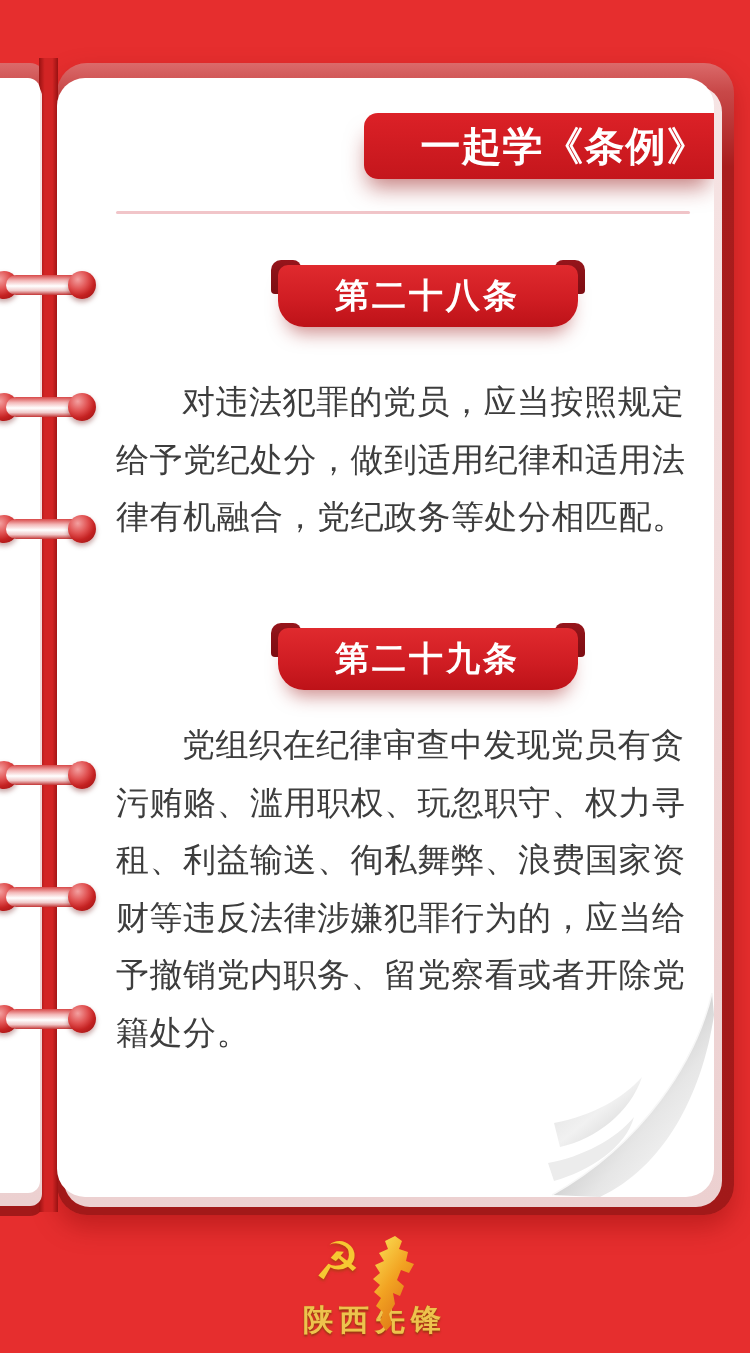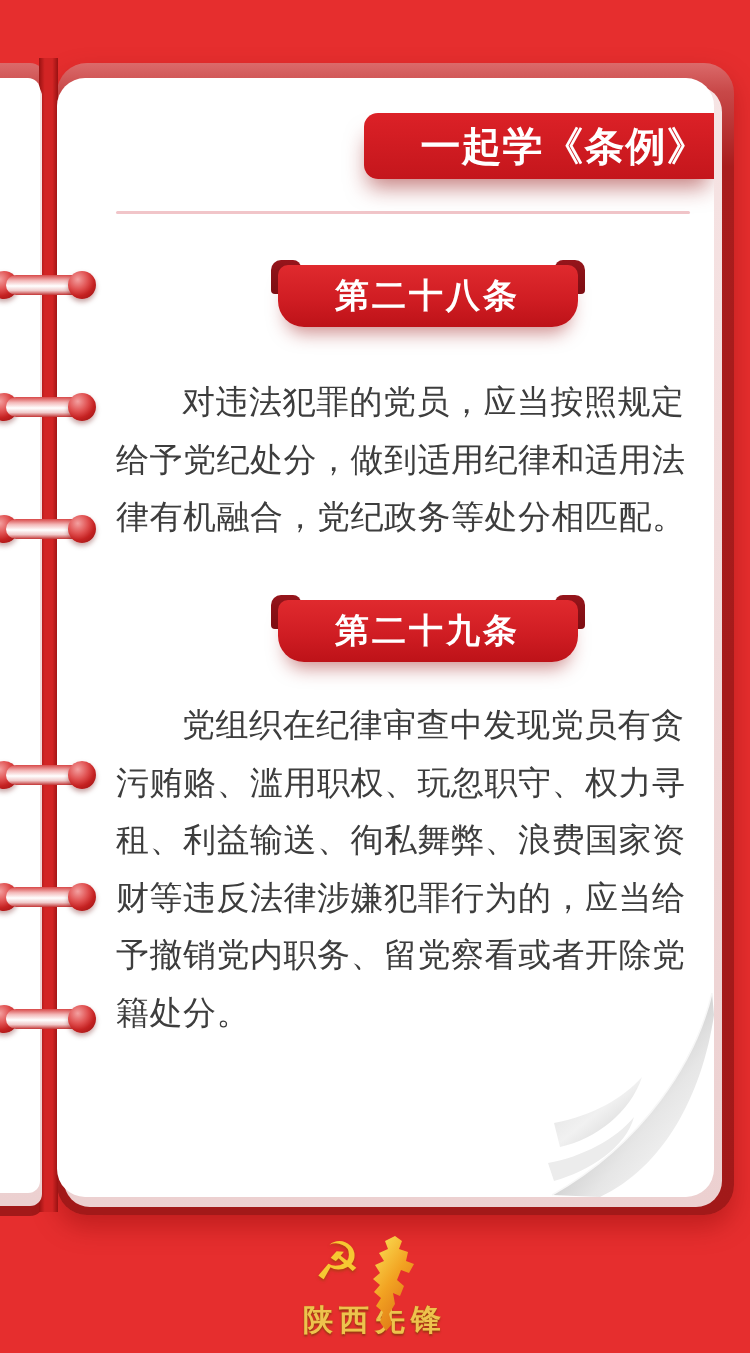--- a/index.html
+++ b/index.html
@@ -54,28 +54,28 @@
     background:linear-gradient(180deg,#96151b,#7c0e13);}
   .ribbon .tab.l{left:-7px;border-radius:10px 8px 0 4px;}
   .ribbon .tab.r{right:-7px;border-radius:8px 10px 4px 0;}
   .ribbon .rbody{position:absolute;inset:0;
     background:linear-gradient(180deg,#e02a2e 0%,#d01d23 55%,#bd1218 100%);
     border-radius:10px 10px 26px 26px;
     box-shadow:0 14px 18px -8px rgba(160,30,30,.5);
     display:flex;align-items:center;justify-content:center;
     color:#fff;font-size:34px;font-weight:bold;letter-spacing:3px;}
   .ribbon1{top:187px;}
-  .ribbon2{top:522px;}
+  .ribbon2{top:550px;}
 
   
   .para{position:absolute;left:59px;width:596px;color:#3d3d3d;
     font-size:33px;line-height:57.5px;letter-spacing:.5px;
     white-space:pre-line;text-indent:2em;}
   .para1{top:295px;}
-  .para2{top:618px;}
+  .para2{top:638px;}
 
   
   .curl{position:absolute;right:0;bottom:0;width:190px;height:206px;z-index:6;}
 
   
   .footer{position:absolute;left:0;right:0;top:1238px;z-index:2;
     display:flex;flex-direction:column;align-items:center;}
   .art{position:relative;width:130px;height:60px;}
   .emblem{position:absolute;left:4px;top:-6px;font-size:52px;line-height:58px;
     color:#f6c832;text-shadow:0 2px 3px rgba(140,70,0,.6);}

